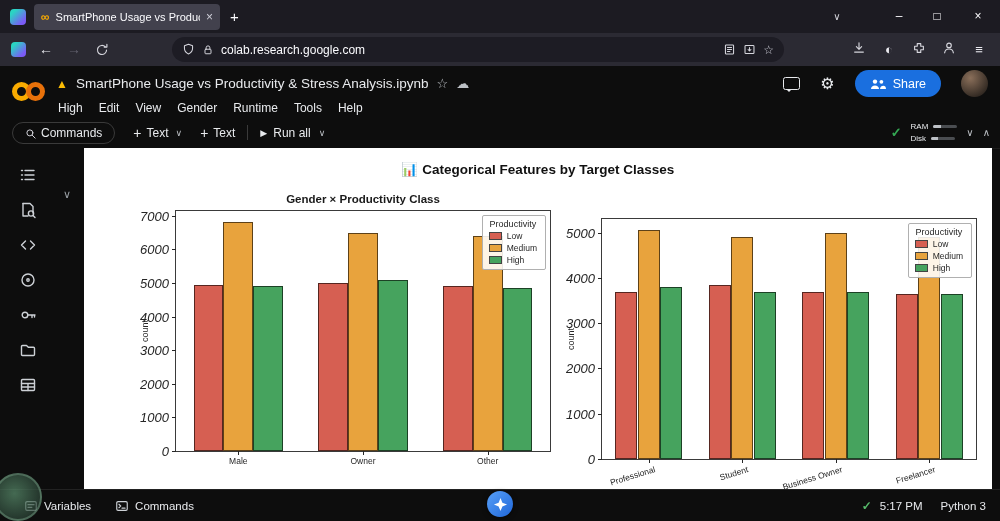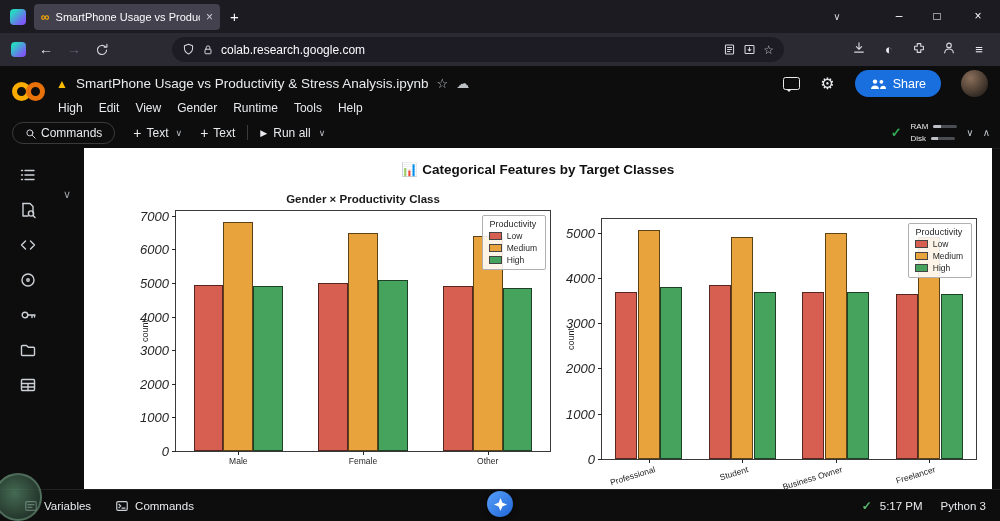--- a/index.html
+++ b/index.html
@@ -353,21 +353,21 @@
           <div class="ylabel">count</div>
           <div class="bar" style="left: 17.5px; width: 29.9px; height: 166.4px; background: rgb(214, 95, 82);"></div>
           <div class="bar" style="left: 47.4px; width: 29.9px; height: 228.6px; background: rgb(232, 163, 61);"></div>
           <div class="bar" style="left: 77.3px; width: 29.9px; height: 164.7px; background: rgb(70, 163, 94);"></div>
           <div class="xtick-mark" style="left: 62.3px;"></div>
           <div class="xtick" style="left: 62.3px; transform: translateX(-50%);">Male</div>
           <div class="bar" style="left: 142.1px; width: 29.9px; height: 168.1px; background: rgb(214, 95, 82);"></div>
           <div class="bar" style="left: 172px; width: 29.9px; height: 218.5px; background: rgb(232, 163, 61);"></div>
           <div class="bar" style="left: 202px; width: 29.9px; height: 171.4px; background: rgb(70, 163, 94);"></div>
           <div class="xtick-mark" style="left: 187px;"></div>
-          <div class="xtick" style="left: 187px; transform: translateX(-50%);">Female</div>
+          <div class="xtick" style="left: 187px; transform: translateX(-50%);">Owner</div>
           <div class="bar" style="left: 266.8px; width: 29.9px; height: 164.7px; background: rgb(214, 95, 82);"></div>
           <div class="bar" style="left: 296.7px; width: 29.9px; height: 215.1px; background: rgb(232, 163, 61);"></div>
           <div class="bar" style="left: 326.6px; width: 29.9px; height: 163px; background: rgb(70, 163, 94);"></div>
           <div class="xtick-mark" style="left: 311.7px;"></div>
           <div class="xtick" style="left: 311.7px; transform: translateX(-50%);">Other</div>
           <div class="legend">
             <div class="legend-title">Productivity</div>
             <div class="legend-row">
               <span class="legend-swatch" style="background: rgb(214, 95, 82);"></span>
               <span>Low</span>

